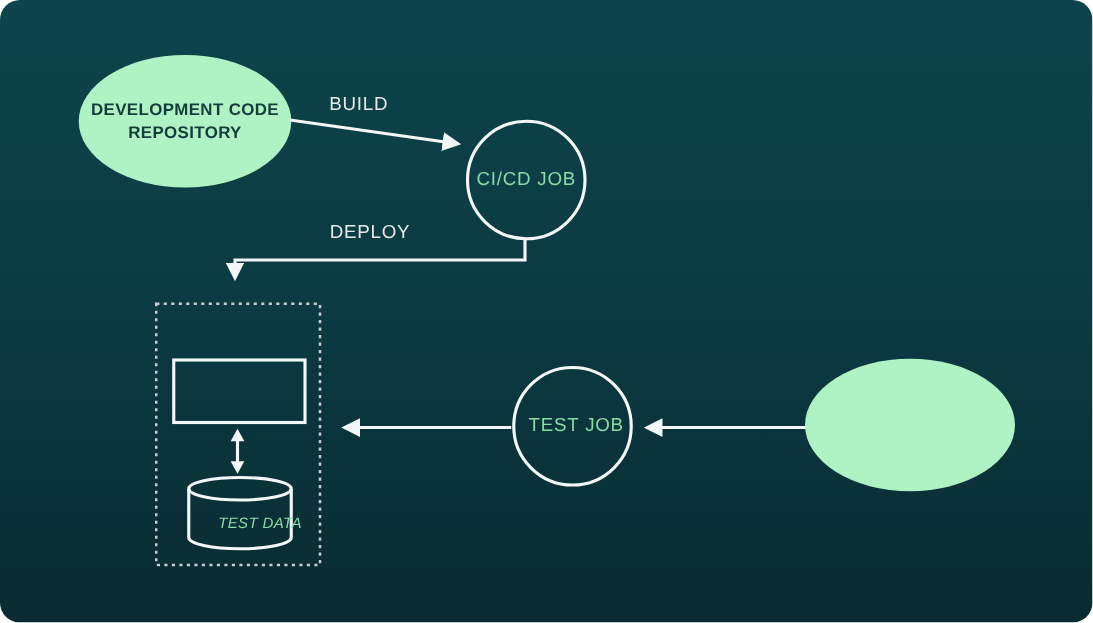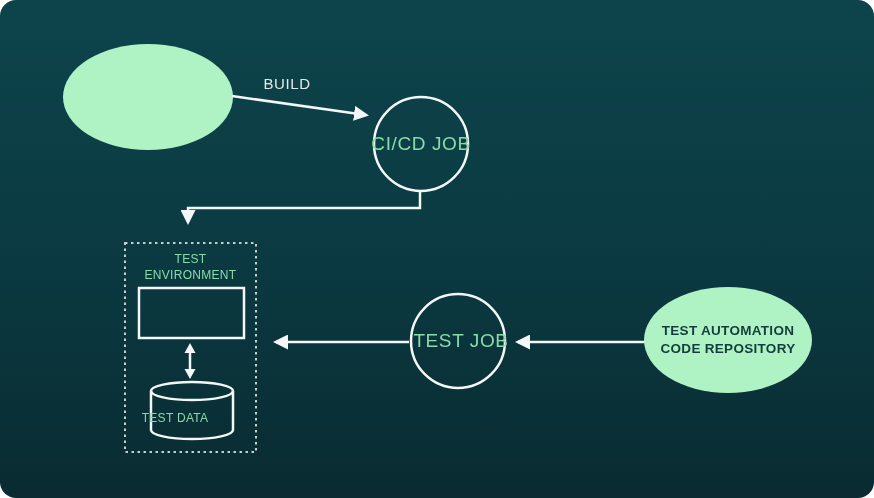--- a/index.html
+++ b/index.html
@@ -18,21 +18,21 @@
     display: flex;
     align-items: center;
     justify-content: center;
     text-align: center;
     text-transform: uppercase;
     line-height: 1.3;
     user-select: none;
   }
   .lbl-node-dark  { color: #133d3a; font-size: 13.5px; font-weight: 600; letter-spacing: 0.3px; }
   .lbl-edge       { color: #e4e9e9; font-size: 15px;   font-weight: 400; letter-spacing: 0.6px; }
-  .lbl-circle     { color: #89dba8; font-size: 19px;   font-weight: 400; letter-spacing: 0.6px; }
+  .lbl-circle     { color: #89dba8; font-size: 15px;   font-weight: 400; letter-spacing: 0.6px; }
   .lbl-green-sm   { color: #89dba8; font-size: 12px;   font-weight: 400; letter-spacing: 0.3px; }
 </style>
 </head>
 <body>
 
 <div class="stage">
 
   <svg width="874" height="498" viewBox="0 0 874 498">
     <defs>
       <marker id="arrow" viewBox="0 0 10 10" refX="8" refY="5" markerWidth="6" markerHeight="6" orient="auto" markerUnits="strokeWidth">
@@ -61,30 +61,30 @@
 
     <circle cx="458" cy="341" r="47" fill="none" stroke="#f4f7f7" stroke-width="2.5"></circle>
 
     <line x1="409" y1="342" x2="276" y2="342" stroke="#f4f7f7" stroke-width="2.5" marker-end="url(#arrow)"></line>
 
     <line x1="646" y1="342" x2="518" y2="342" stroke="#f4f7f7" stroke-width="2.5" marker-end="url(#arrow)"></line>
 
     <ellipse cx="728" cy="340" rx="84" ry="53" fill="#aff2c4"></ellipse>
   </svg>
 
+  <div class="lbl lbl-node-dark" style="left:63px; top:73px; width:170px; height:48px;">DEVELOPMENT CODE REPOSITORY</div>
 
   <div class="lbl lbl-edge" style="left:237px; top:75px; width:100px; height:17px;">BUILD</div>
 
   <div class="lbl lbl-circle" style="left:371px; top:135px; width:100px; height:18px;">CI/CD JOB</div>
 
-
-  <div class="lbl lbl-green-sm" style="left:127px; top:260px; width:127px; height:16px;">TEST ENVIRONMENT</div>
+  <div class="lbl lbl-edge" style="left:246px; top:177px; width:100px; height:18px;">DEPLOY</div>
 
 
-  <div class="lbl lbl-green-sm" style="left:130px; top:411px; width:90px; height:16px;">TEST DATA</div>
+
+  <div class="lbl lbl-green-sm" style="left:163px; top:411px; width:90px; height:16px;font-style:italic;">TEST DATA</div>
 
 
   <div class="lbl lbl-circle" style="left:411px; top:332px; width:100px; height:18px;">TEST JOB</div>
 
 
-  <div class="lbl lbl-node-dark" style="left:644px; top:314px; width:168px; height:52px;">TEST AUTOMATION CODE REPOSITORY</div>
 
 </div>
 
 </body></html>

